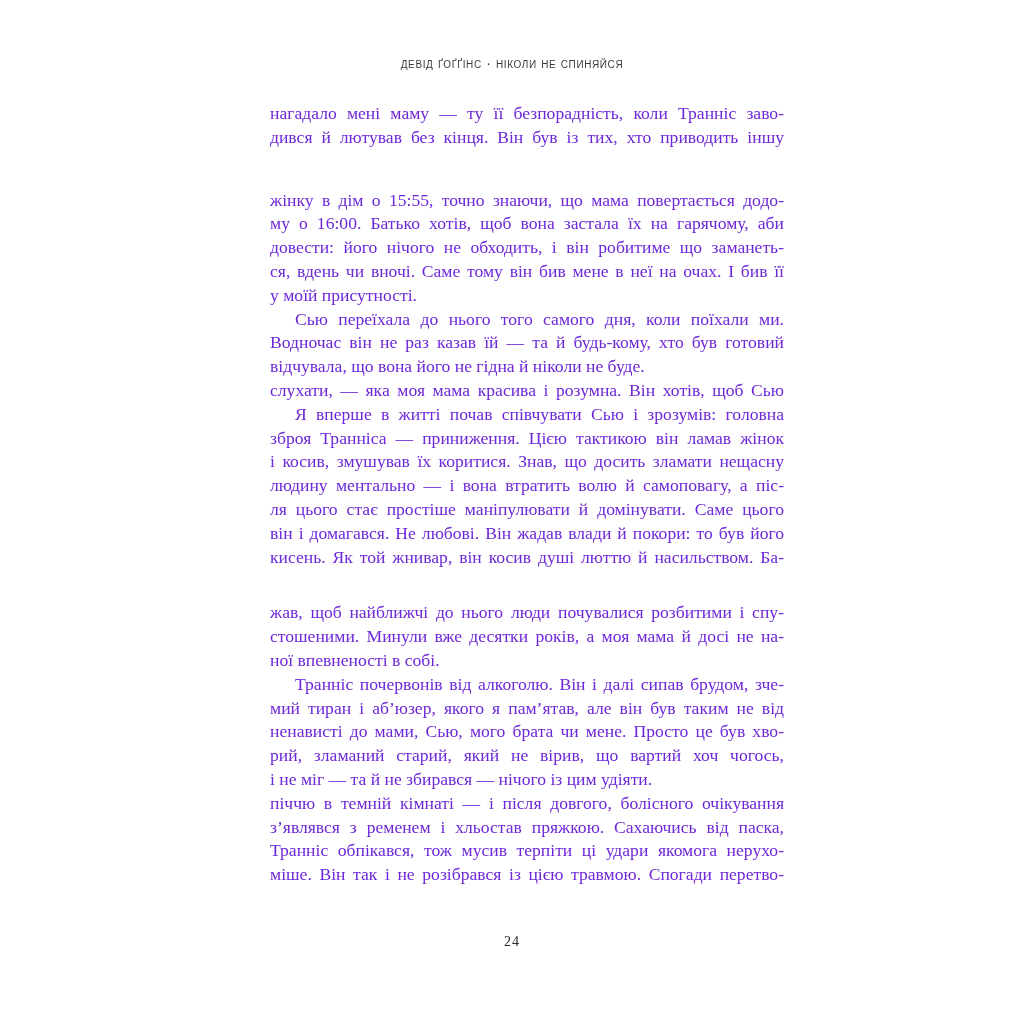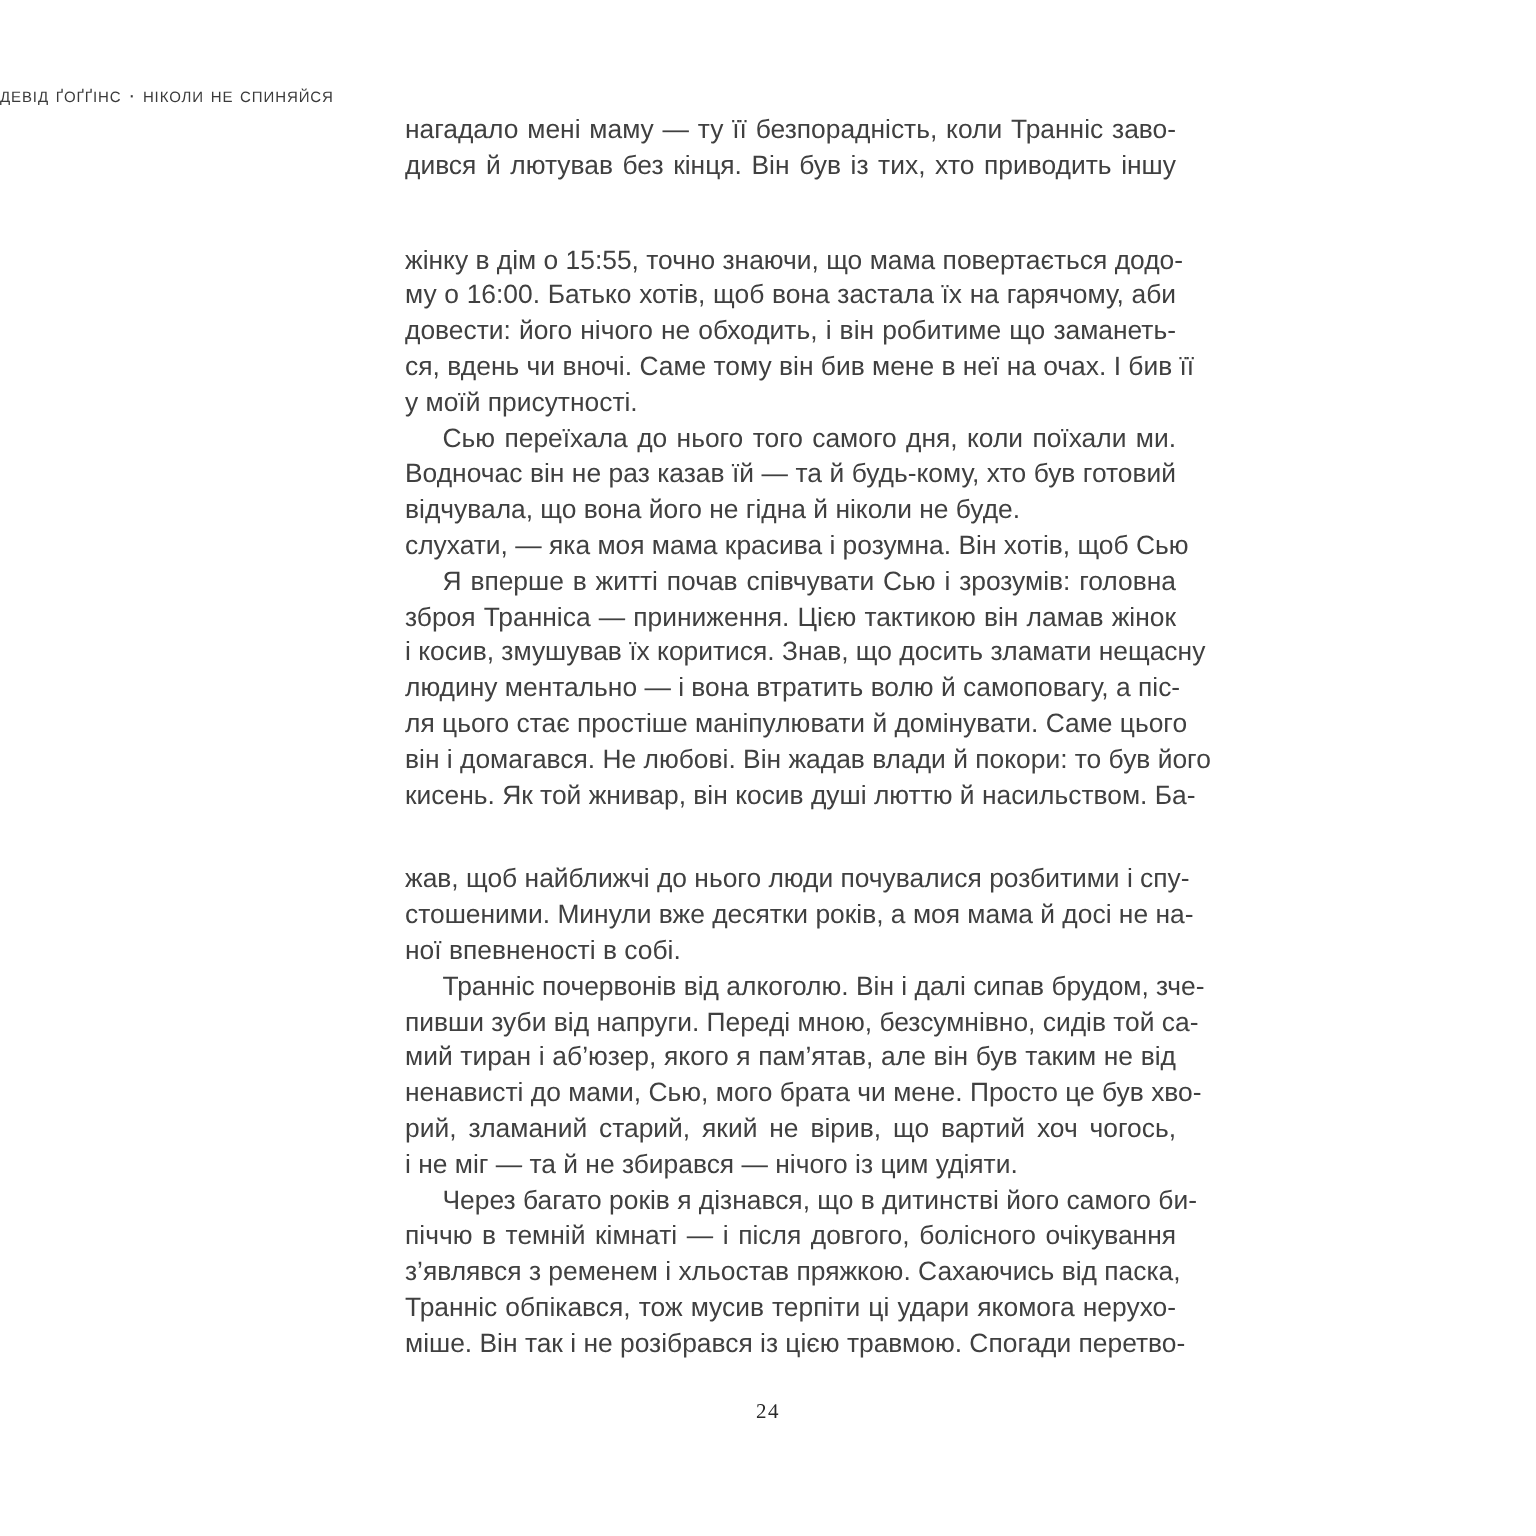--- a/index.html
+++ b/index.html
@@ -19,41 +19,41 @@
     left: 0; top: 0;
     width: 1024px;
     height: 1024px;
     background: #ffffff;
   }
   .running-header {
     position: absolute;
     top: 54px;
     left: 0;
     width: 1024px;
-    text-align: left;
+    text-align: center;
     font-family: "Liberation Sans", "DejaVu Sans", sans-serif;
     font-size: 14px;
     letter-spacing: 0.6px;
     color: #3a3a3a;
     font-variant: small-caps;
     text-transform: lowercase;
     line-height: 18px;
   }
   .running-header .small-caps-text {
     font-variant: small-caps;
   }
   .text-block {
     position: absolute;
     left: 270px;
-    top: 75px;
+    top: 102px;
     width: 514px;
-    font-family: Liberation Sans, sans-serif;
+    font-family: Liberation Serif, serif;
     font-size: 17.6px;
     line-height: 23.8px;
-    color: #404040;
+    color: #6d28d9;
   }
   .line {
     display: block;
     white-space: nowrap;
     text-align: justify;
     text-align-last: justify;
     height: 23.8px;
     overflow: visible;
   }
   .line.last {
@@ -114,29 +114,27 @@
       <span class="line" style="white-space: nowrap;"><span style="white-space: nowrap; word-spacing: 0px;">ля цього стає простіше маніпулювати й домінувати. Саме цього</span></span>
       <span class="line" style="white-space: nowrap;"><span style="white-space: nowrap; word-spacing: 0px;">він і домагався. Не любові. Він жадав влади й покори: то був його</span></span>
       <span class="line" style="white-space: nowrap;"><span style="white-space: nowrap; word-spacing: 0px;">кисень. Як той жнивар, він косив душі люттю й насильством. Ба-</span></span>
       <span class="line" style="white-space: nowrap; margin-top: 32px;"><span style="white-space: nowrap; word-spacing: 0px;">жав, щоб найближчі до нього люди почувалися розбитими і спу-</span></span>
       <span class="line" style="white-space: nowrap;"><span style="white-space: nowrap; word-spacing: 0px;">стошеними. Минули вже десятки років, а моя мама й досі не на-</span></span>
       <span class="line last" style="white-space: nowrap;"><span style="white-space: nowrap;">ної впевненості в собі.</span></span>
     </div>
 
     <div class="paragraph">
       <span class="line indent" style="white-space: nowrap;"><span style="white-space: nowrap; word-spacing: 0px;">Транніс почервонів від алкоголю. Він і далі сипав брудом, зче-</span></span>
-      <span class="line" style="white-space: nowrap;"><span style="white-space: nowrap; word-spacing: 0px;">пивши зуби від напруги. Переді мною, безсумнівно, сидів той са-</span></span>
       <span class="line" style="white-space: nowrap;"><span style="white-space: nowrap; word-spacing: 0px;">мий тиран і аб’юзер, якого я пам’ятав, але він був таким не від</span></span>
       <span class="line" style="white-space: nowrap;"><span style="white-space: nowrap; word-spacing: 0px;">ненависті до мами, Сью, мого брата чи мене. Просто це був хво-</span></span>
       <span class="line" style="white-space: nowrap;"><span style="white-space: nowrap; word-spacing: 0px;">рий, зламаний старий, який не вірив, що вартий хоч чогось,</span></span>
       <span class="line last" style="white-space: nowrap;"><span style="white-space: nowrap;">і не міг — та й не збирався — нічого із цим удіяти.</span></span>
     </div>
 
     <div class="paragraph">
-      <span class="line indent" style="white-space: nowrap;"><span style="white-space: nowrap; word-spacing: 0px;">Через багато років я дізнався, що в дитинстві його самого би-</span></span>
       <span class="line" style="white-space: nowrap;"><span style="white-space: nowrap; word-spacing: 0px;">піччю в темній кімнаті — і після довгого, болісного очікування</span></span>
       <span class="line" style="white-space: nowrap;"><span style="white-space: nowrap; word-spacing: 0px;">з’являвся з ременем і хльостав пряжкою. Сахаючись від паска,</span></span>
       <span class="line" style="white-space: nowrap;"><span style="white-space: nowrap; word-spacing: 0px;">Транніс обпікався, тож мусив терпіти ці удари якомога нерухо-</span></span>
       <span class="line" style="white-space: nowrap;"><span style="white-space: nowrap; word-spacing: 0px;">міше. Він так і не розібрався із цією травмою. Спогади перетво-</span></span>
     </div>
 
   </div>
 
   <div class="page-number">24</div>
 

